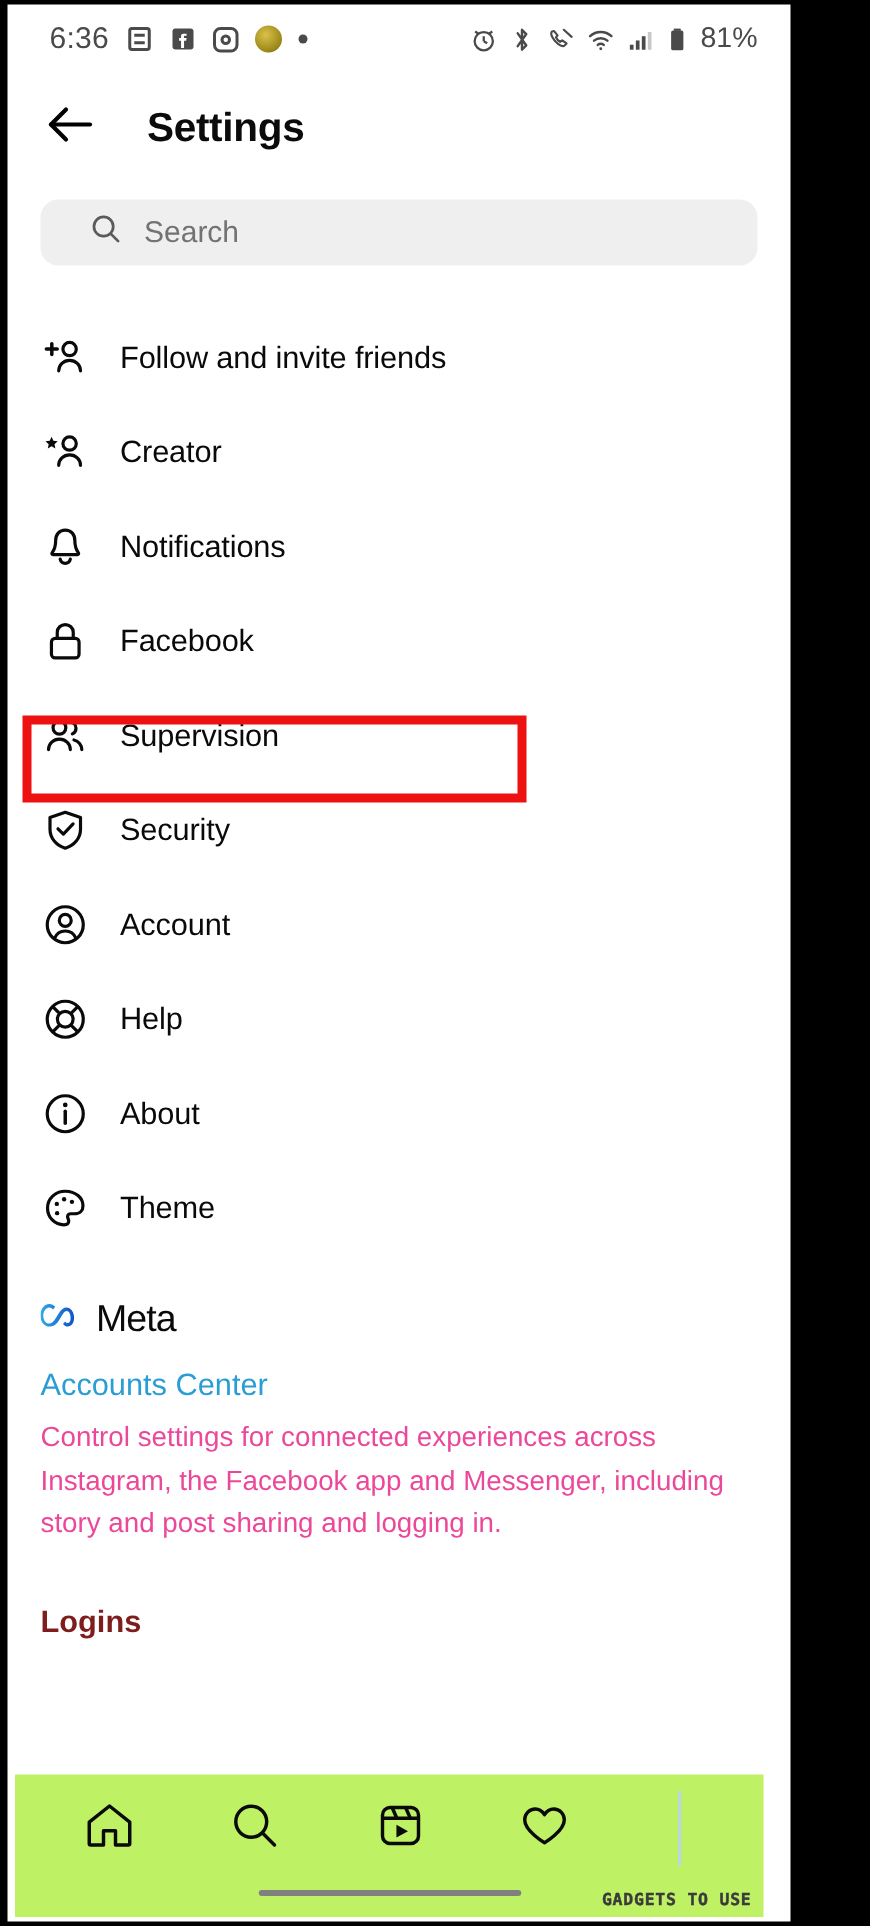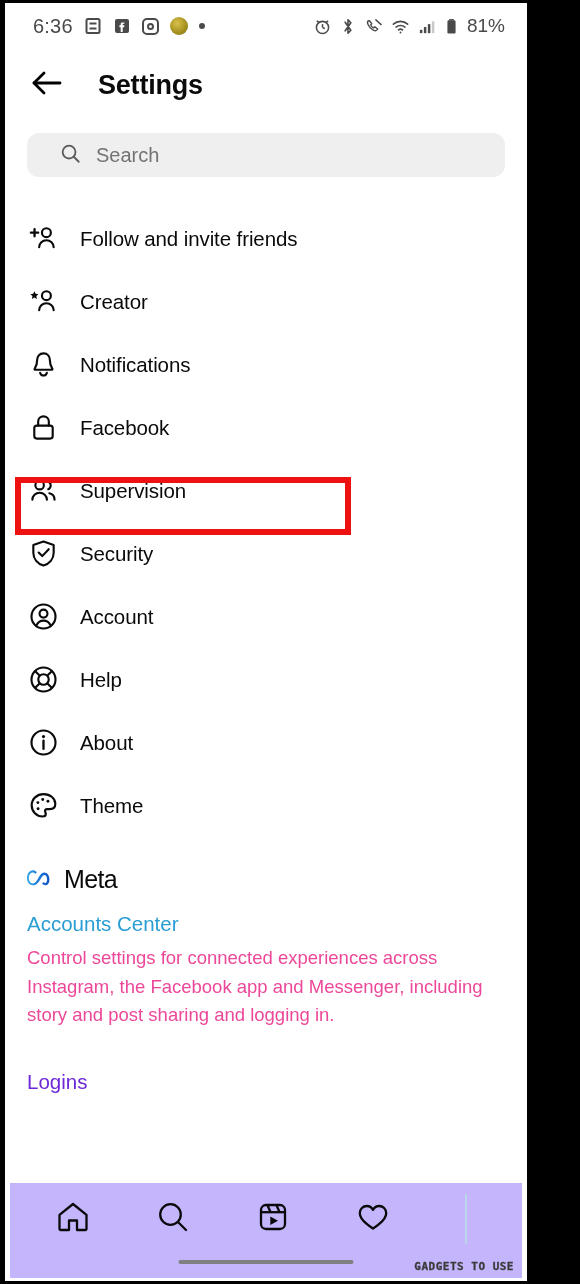--- a/index.html
+++ b/index.html
@@ -175,31 +175,31 @@
   .meta-desc {
     margin-top: 8px;
     font-size: 18.5px;
     line-height: 1.55;
     color: #ec4899;
     max-width: 534px;
   }
   .logins-head {
     margin-top: 40px;
     font-size: 20.5px;
-    font-weight: normal;
-    color: #6d28d9;
+    font-weight: bold;
+    color: #7f1d1d;
   }
 
   
   .bottom-nav {
     position: absolute;
-    left: 5px; right: 5px;
+    left: 5px; right: 18px;
     bottom: 3px;
     height: 95px;
-    background: #c4b5fd;
+    background: #bef264;
   }
   .nav-row {
     display: flex;
     align-items: center;
     height: 72px;
     padding: 0 34px;
     justify-content: space-between;
   }
   .nav-item {
     width: 58px; height: 58px;

